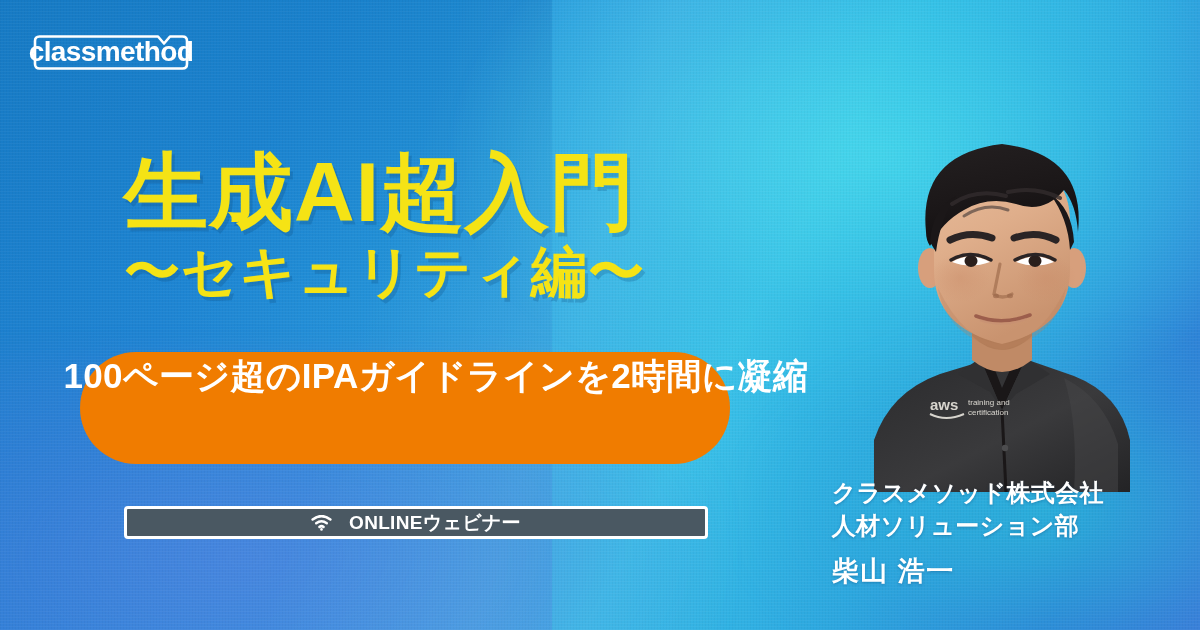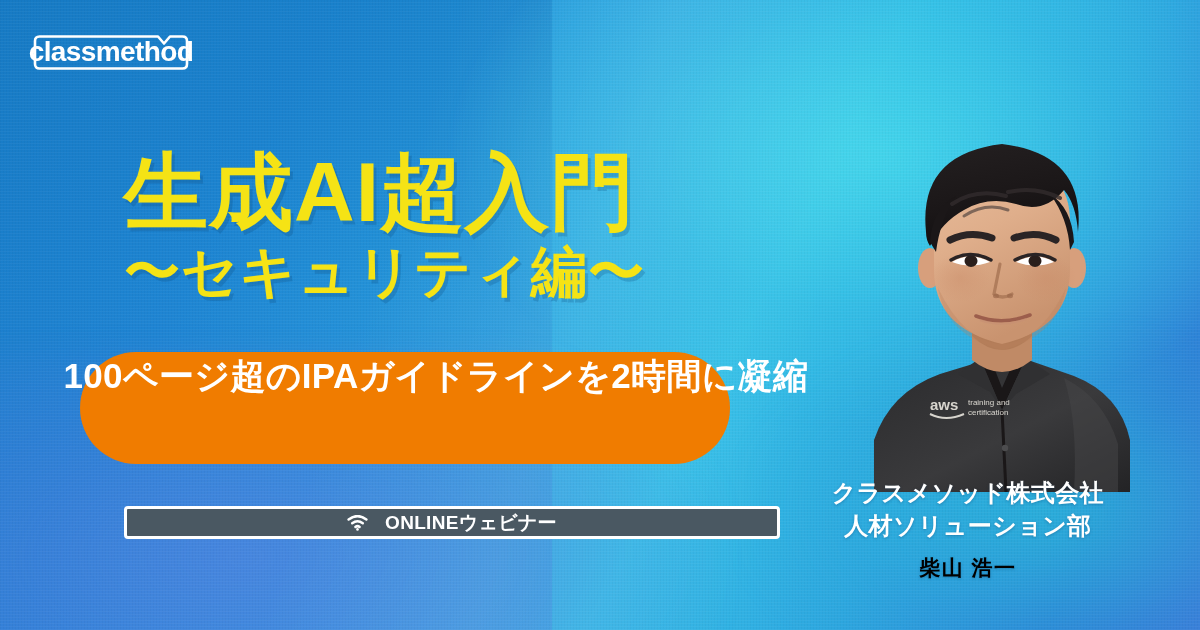--- a/index.html
+++ b/index.html
@@ -170,21 +170,21 @@
     line-height: 1.38;
     letter-spacing: 0.3px;
     white-space: nowrap;
   }
 
   
   .online-bar {
     position: absolute;
     left: 124px;
     top: 506px;
-    width: 656px;
+    width: 584px;
     height: 33px;
     background: #4a5862;
     border: 3px solid #ffffff;
     border-radius: 4px;
     display: flex;
     align-items: center;
     justify-content: center;
     gap: 17px;
     box-sizing: border-box;
   }
@@ -204,34 +204,34 @@
     top: 92px;
     width: 268px;
     height: 400px;
   }
 
   
   .speaker {
     position: absolute;
     right: 96px;
     top: 476px;
-    text-align: center;
+    text-align: left;
   }
   .speaker-line {
     color: #ffffff;
     font-size: 24px;
     font-weight: 700;
     line-height: 1.38;
     letter-spacing: 0.4px;
     white-space: nowrap;
     text-shadow: 0 1px 3px rgba(8, 60, 110, 0.35);
   }
   .speaker-name {
-    color: #000000;
-    font-size: 21px;
+    color: #ffffff;
+    font-size: 27px;
     font-weight: 700;
     line-height: 1.3;
     letter-spacing: 1.5px;
     margin-top: 12px;
     white-space: nowrap;
     text-shadow: 0 1px 3px rgba(8, 60, 110, 0.35);
   }
 </style>
 </head>
 <body>

